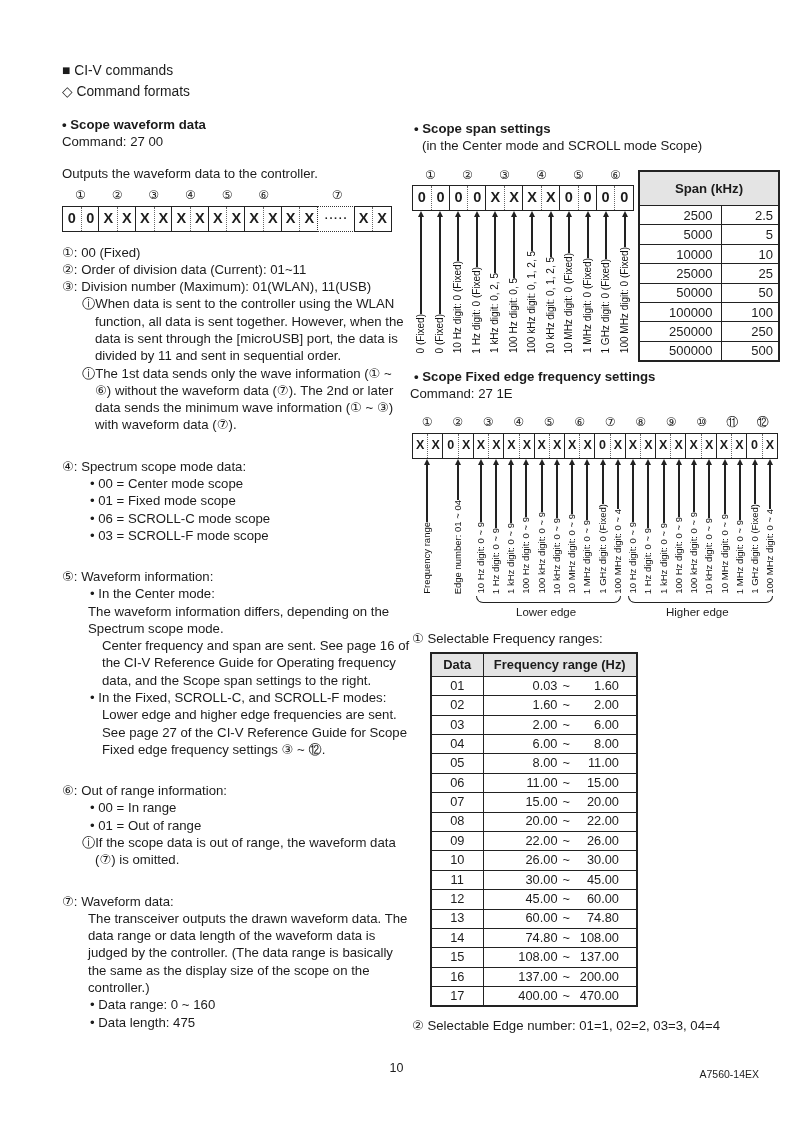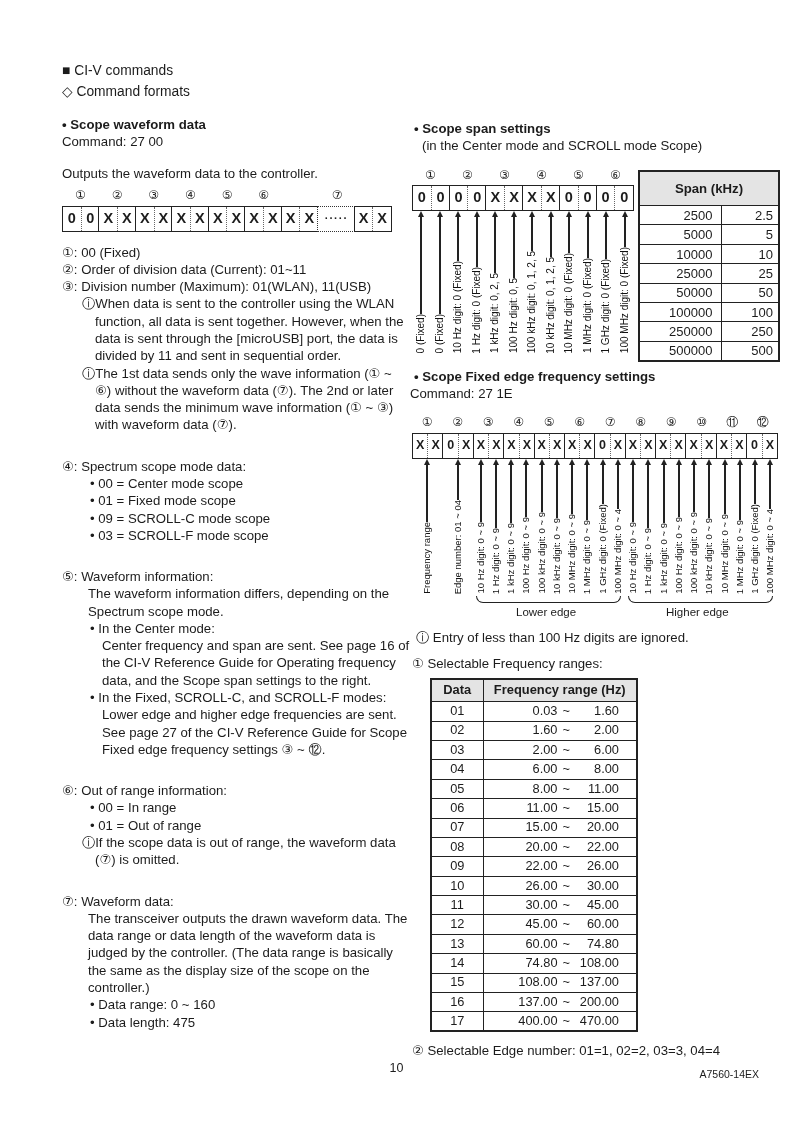--- a/index.html
+++ b/index.html
@@ -160,26 +160,26 @@
 
     <div class="item" style="margin-top:12px;">①: 00 (Fixed)</div>
     <div class="item">②: Order of division data (Current): 01~11</div>
     <div class="item">③: Division number (Maximum): 01(WLAN), 11(USB)</div>
     <div class="note">ⓘWhen data is sent to the controller using the WLAN function, all data is sent together. However, when the data is sent through the [microUSB] port, the data is divided by 11 and sent in sequential order.</div>
     <div class="note">ⓘThe 1st data sends only the wave information (① ~ ⑥) without the waveform data (⑦). The 2nd or later data sends the minimum wave information (① ~ ③) with waveform data (⑦).</div>
 
     <div class="item mt">④: Spectrum scope mode data:</div>
     <div class="ind1">• 00 = Center mode scope</div>
     <div class="ind1">• 01 = Fixed mode scope</div>
-    <div class="ind1">• 09 = SCROLL-C mode scope</div>
+    <div class="ind1">• 06 = SCROLL-C mode scope</div>
     <div class="ind1">• 03 = SCROLL-F mode scope</div>
 
     <div class="item mt">⑤: Waveform information:</div>
+    <div class="ind1">• In the Center mode:</div>
     <div class="ind1" style="padding-left:26px;">The waveform information differs, depending on the Spectrum scope mode.</div>
-    <div class="ind1">• In the Center mode:</div>
     <div class="ind2">Center frequency and span are sent. See page 16 of the CI-V Reference Guide for Operating frequency data, and the Scope span settings to the right.</div>
     <div class="ind1">• In the Fixed, SCROLL-C, and SCROLL-F modes:</div>
     <div class="ind2">Lower edge and higher edge frequencies are sent. See page 27 of the CI-V Reference Guide for Scope Fixed edge frequency settings ③ ~ ⑫.</div>
 
     <div class="item mt">⑥: Out of range information:</div>
     <div class="ind1">• 00 = In range</div>
     <div class="ind1">• 01 = Out of range</div>
     <div class="note">ⓘIf the scope data is out of range, the waveform data (⑦) is omitted.</div>
 
     <div class="item mt">⑦: Waveform data:</div>
@@ -579,21 +579,20 @@
             </div>
             <span class="vtext" style="font-size:9.5px">100 MHz digit: 0 ~ 4</span>
           </div>
       </div>
       <div class="brace" style="left:66px; width:145px; top:181px;"></div>
       <div class="brace" style="left:218px; width:145px; top:181px;"></div>
       <span class="bcap" style="left:106px; top:190px;">Lower edge</span>
       <span class="bcap" style="left:256px; top:190px;">Higher edge</span>
     </div>
 
-    <div style="margin-top:8px; padding-left:6px;">ⓘ Entry of less than 100 Hz digits are ignored.</div>
 
     <div style="margin-top:9px; padding-left:2px;">① Selectable Frequency ranges:</div>
     <table class="tbl freq-table">
       <tbody>
           <tr>
         <th class="hc1">Data</th>
         <th>Frequency range (Hz)</th>
       </tr>
       <tr>
             <td class="dc">01</td>

